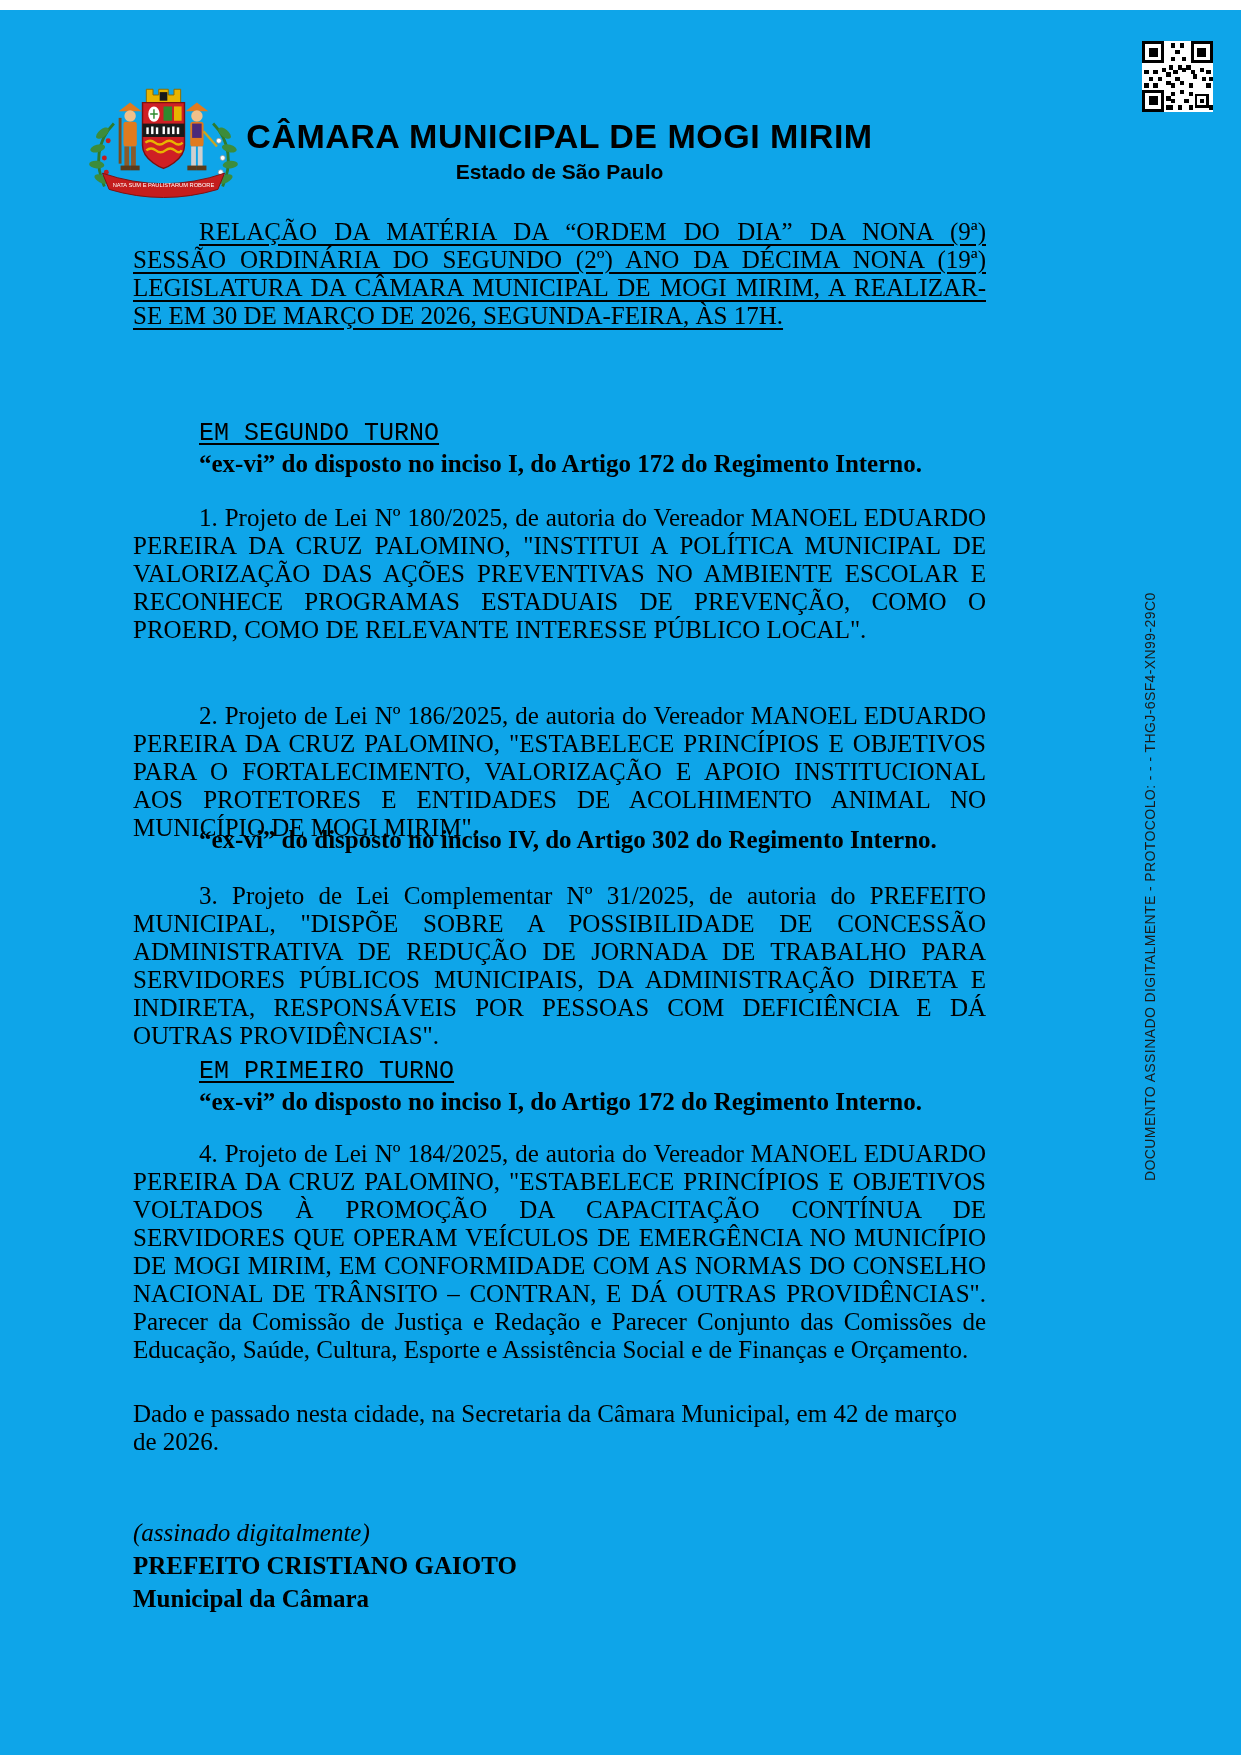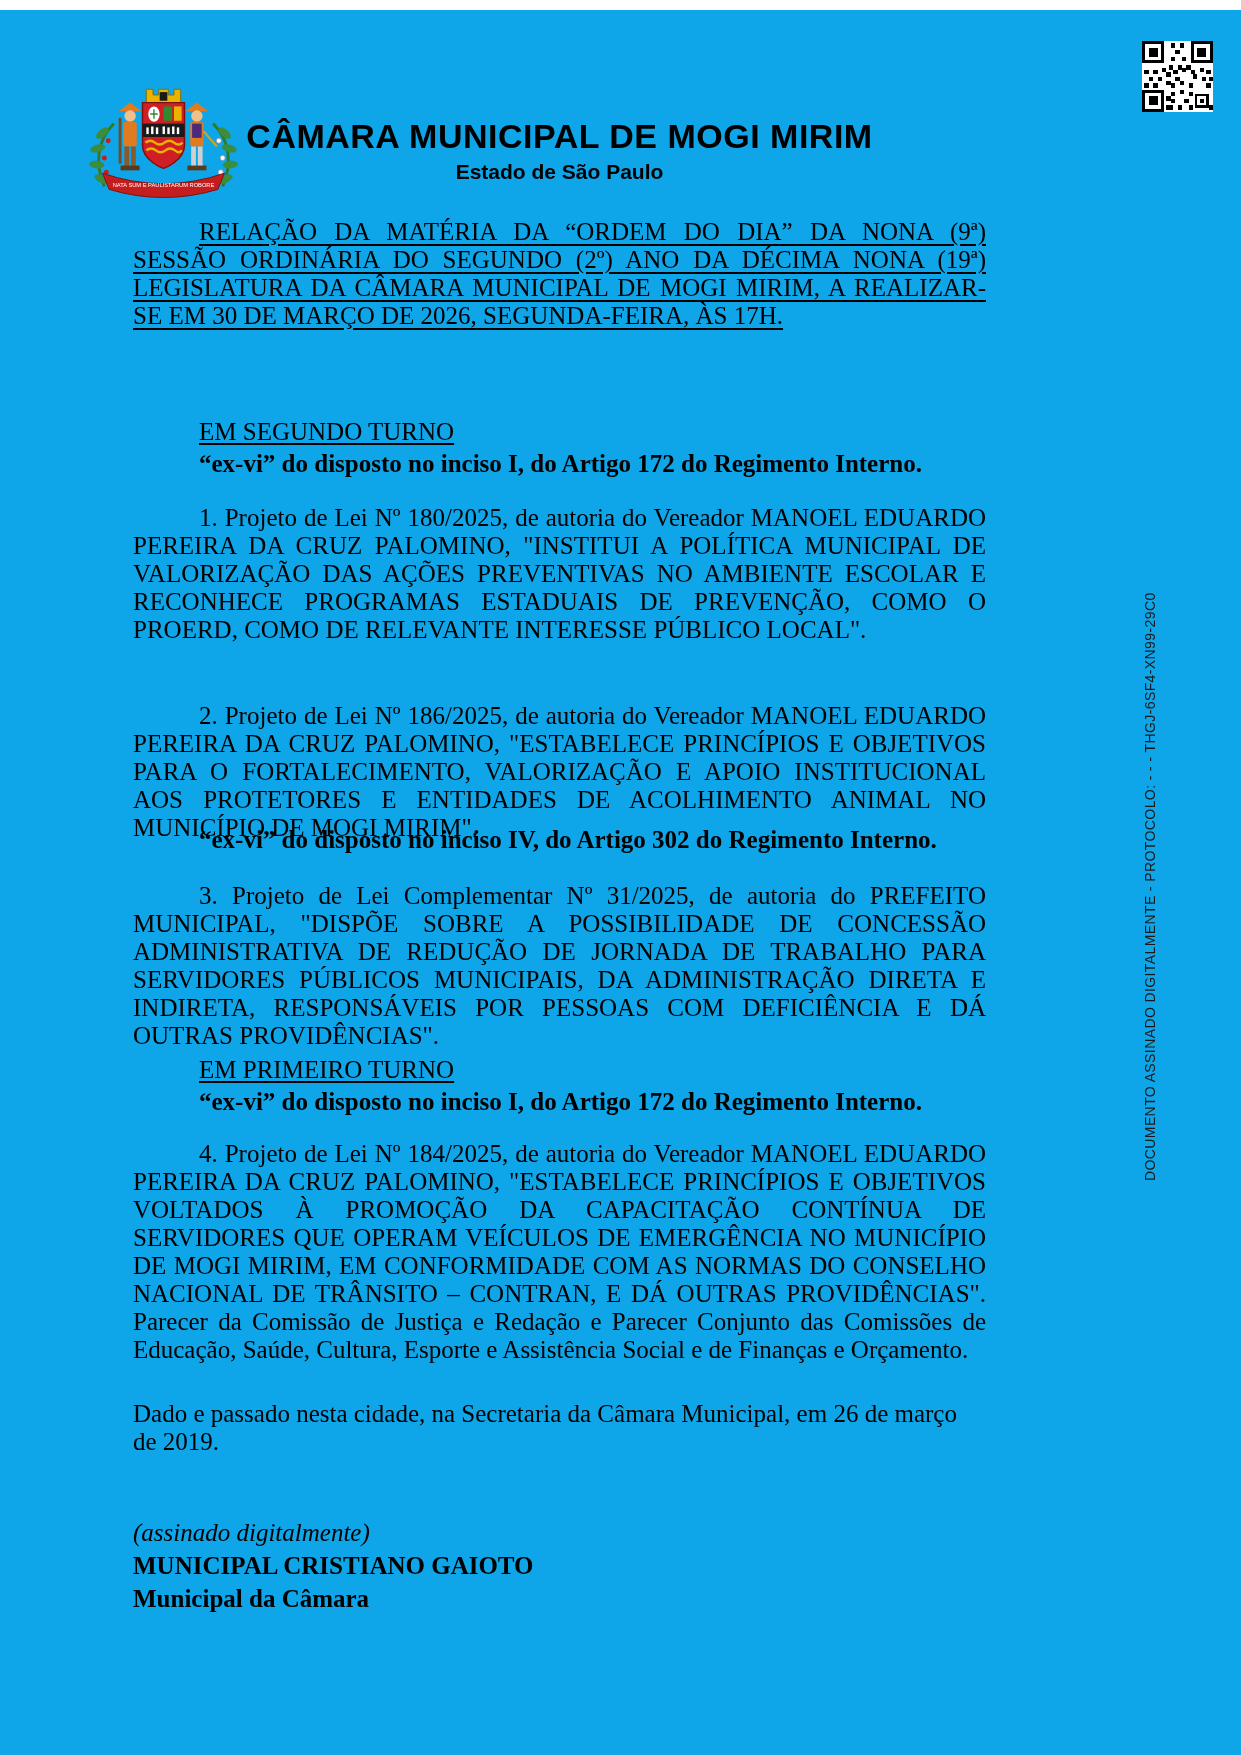--- a/index.html
+++ b/index.html
@@ -28,21 +28,21 @@
     position:absolute; left:1142px; top:626px; height:545px; width:20px;
     writing-mode:vertical-rl; transform:rotate(180deg);
     font-family:"Liberation Sans", sans-serif; font-size:14px; letter-spacing:0.4px;
     color:#1a1a1a; white-space:nowrap; text-align:center;
   }
 
   
   .block { position:absolute; left:133px; width:853px; font-size:25px; line-height:28px; }
   .para  { text-align:justify; text-indent:66px; }
   .h-ind { padding-left:66px; }
-  .uline { text-decoration:underline; text-underline-offset:3px; }
+  .uline { text-decoration:underline; text-underline-offset:3px;font-family:Liberation Mono, monospace; }
   .bold  { font-weight:bold; }
 
   .b-title   { top:208px; text-align:justify; text-indent:66px; text-decoration:underline; text-underline-offset:4px; }
   .b-h2turn  { top:408px; }
   .b-rule1   { top:440px; }
   .b-item1   { top:494px; }
   .b-item2   { top:692px; }
   .b-rule2   { top:816px; }
   .b-item3   { top:872px; }
   .b-h1turn  { top:1046px; }
@@ -220,21 +220,21 @@
 
   <p class="block b-item3 para">3. Projeto de Lei Complementar Nº 31/2025, de autoria do PREFEITO MUNICIPAL, "DISPÕE SOBRE A POSSIBILIDADE DE CONCESSÃO ADMINISTRATIVA DE REDUÇÃO DE JORNADA DE TRABALHO PARA SERVIDORES PÚBLICOS MUNICIPAIS, DA ADMINISTRAÇÃO DIRETA E INDIRETA, RESPONSÁVEIS POR PESSOAS COM DEFICIÊNCIA E DÁ OUTRAS PROVIDÊNCIAS".</p>
 
   <div class="block b-h1turn h-ind">
     <span class="uline">EM PRIMEIRO TURNO</span>
   </div>
   <div class="block b-rule3 h-ind bold">“ex-vi” do disposto no inciso I, do Artigo 172 do Regimento Interno.</div>
 
   <p class="block b-item4 para">4. Projeto de Lei Nº 184/2025, de autoria do Vereador MANOEL EDUARDO PEREIRA DA CRUZ PALOMINO, "ESTABELECE PRINCÍPIOS E OBJETIVOS VOLTADOS À PROMOÇÃO DA CAPACITAÇÃO CONTÍNUA DE SERVIDORES QUE OPERAM VEÍCULOS DE EMERGÊNCIA NO MUNICÍPIO DE MOGI MIRIM, EM CONFORMIDADE COM AS NORMAS DO CONSELHO NACIONAL DE TRÂNSITO – CONTRAN, E DÁ OUTRAS PROVIDÊNCIAS". Parecer da Comissão de Justiça e Redação e Parecer Conjunto das Comissões de Educação, Saúde, Cultura, Esporte e Assistência Social e de Finanças e Orçamento.</p>
 
-  <p class="block b-closing">Dado e passado nesta cidade, na Secretaria da Câmara Municipal, em 26 de março de 2019.</p>
+  <p class="block b-closing">Dado e passado nesta cidade, na Secretaria da Câmara Municipal, em 42 de março de 2026.</p>
 
   <div class="block b-sign">
     <div class="sign-note">(assinado digitalmente)</div>
-    <div class="sign-name">MUNICIPAL CRISTIANO GAIOTO</div>
+    <div class="sign-name">PREFEITO CRISTIANO GAIOTO</div>
     <div class="sign-role">Municipal da Câmara</div>
   </div>
 
 </div>
 
 </body></html>

